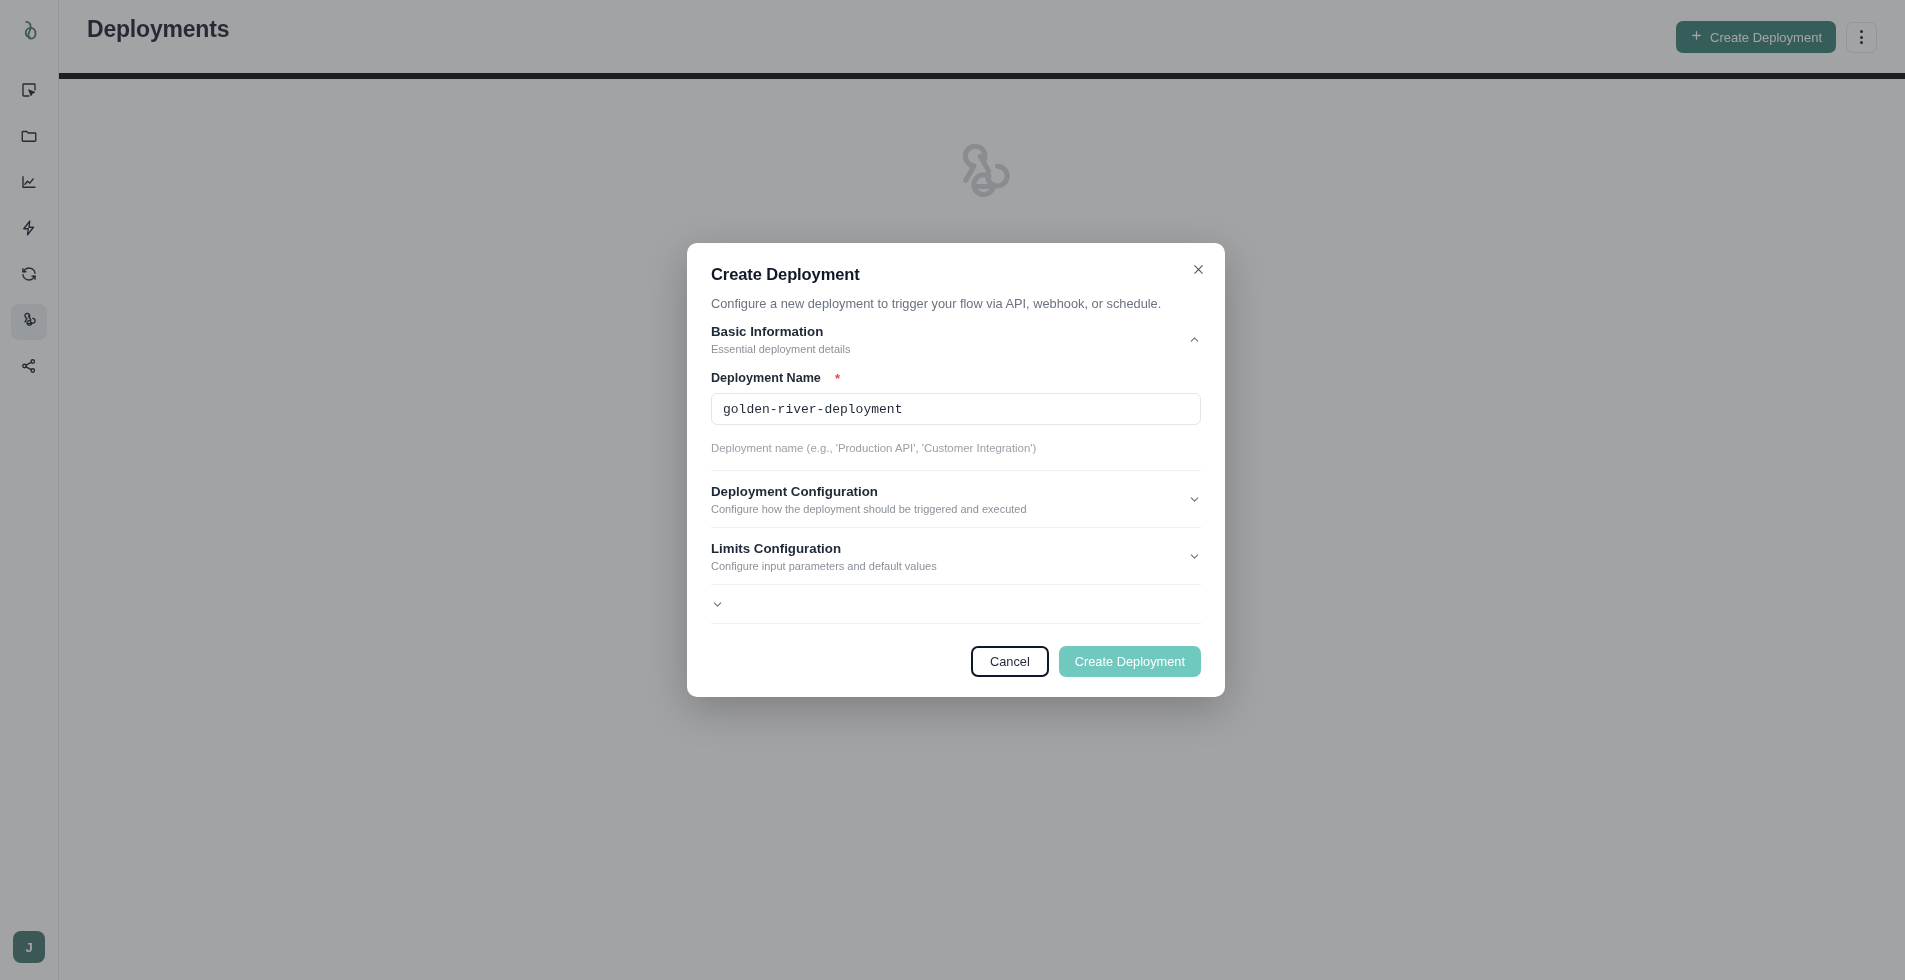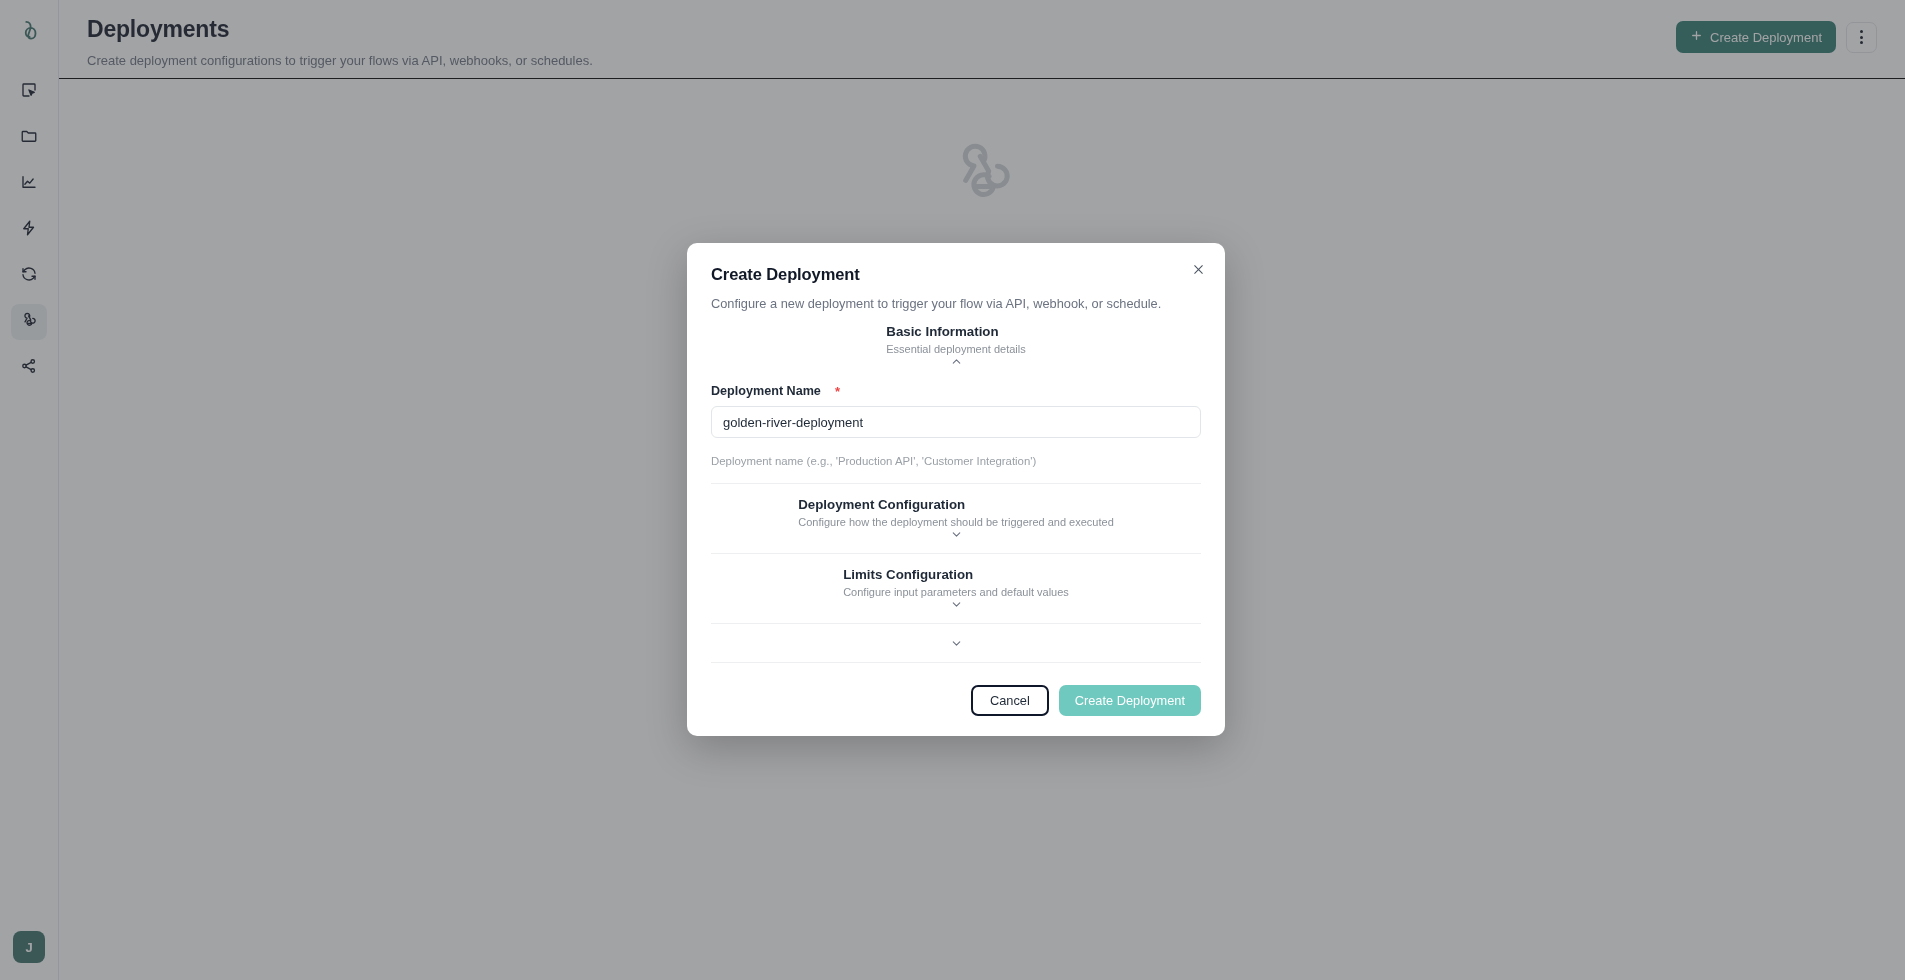--- a/index.html
+++ b/index.html
@@ -54,21 +54,21 @@
     display: flex; align-items: center; justify-content: center;
   }
 
   
   .main { flex: 1 1 auto; display: flex; flex-direction: column; min-width: 0; }
 
   .page-header {
     height: 79px;
     flex: 0 0 79px;
     padding: 10px 28px 0 28px;
-    border-bottom: 1px solid #000000;
+    border-bottom: 6px solid #000000;
     display: flex;
     align-items: flex-start;
     justify-content: space-between;
     background: #ffffff;
   }
   .page-title {
     font-size: 23px;
     font-weight: 700;
     color: #111827;
     letter-spacing: -0.2px;
@@ -156,24 +156,23 @@
     color: #6b7280;
     margin-top: 12px;
   }
 
   .section {
     border-bottom: 1px solid #edeff1;
   }
   .section-head {
     display: flex;
     align-items: center;
-    justify-content: flex-end;
+    justify-content: space-between;
     padding: 13px 0 12px 0;
     cursor: pointer;
-    flex-direction: column;
   }
   .section:first-of-type { margin-top: 11px; }
   .section-title {
     font-size: 13.3px;
     font-weight: 700;
     color: #1f2937;
   }
   .section-sub {
     font-size: 11px;
     color: #8b9199;
@@ -191,21 +190,21 @@
   .req { color: #ef4444; font-size: 13px; line-height: 1; }
   .text-input {
     margin-top: 8px;
     width: 100%;
     height: 32px;
     border: 1px solid #e2e5e9;
     border-radius: 6px;
     padding: 0 11px;
     font-size: 13px;
     color: #1f2937;
-    font-family: Liberation Sans, sans-serif;
+    font-family: Liberation Mono, monospace;
     background: #ffffff;
     outline: none;
   }
   .field-hint {
     font-size: 11.4px;
     color: #9aa0a6;
     margin-top: 17px;
   }
 
   .modal-footer {
@@ -313,21 +312,20 @@
       </div>
     </div>
 
     <div class="avatar">J</div>
   </div>
 
   <div class="main">
     <div class="page-header">
       <div>
         <div class="page-title">Deployments</div>
-        <div class="page-subtitle">Create deployment configurations to trigger your flows via API, webhooks, or schedules.</div>
       </div>
       <div class="header-actions">
         <button class="btn-primary-header">
           <span>
             <svg width="13" height="13" viewBox="0 0 24 24" fill="none" stroke="#ffffff" stroke-width="2.4" stroke-linecap="round">
               <path d="M12 5v14M5 12h14"></path>
             </svg>
           </span>
           <span>Create Deployment</span>
         </button>

